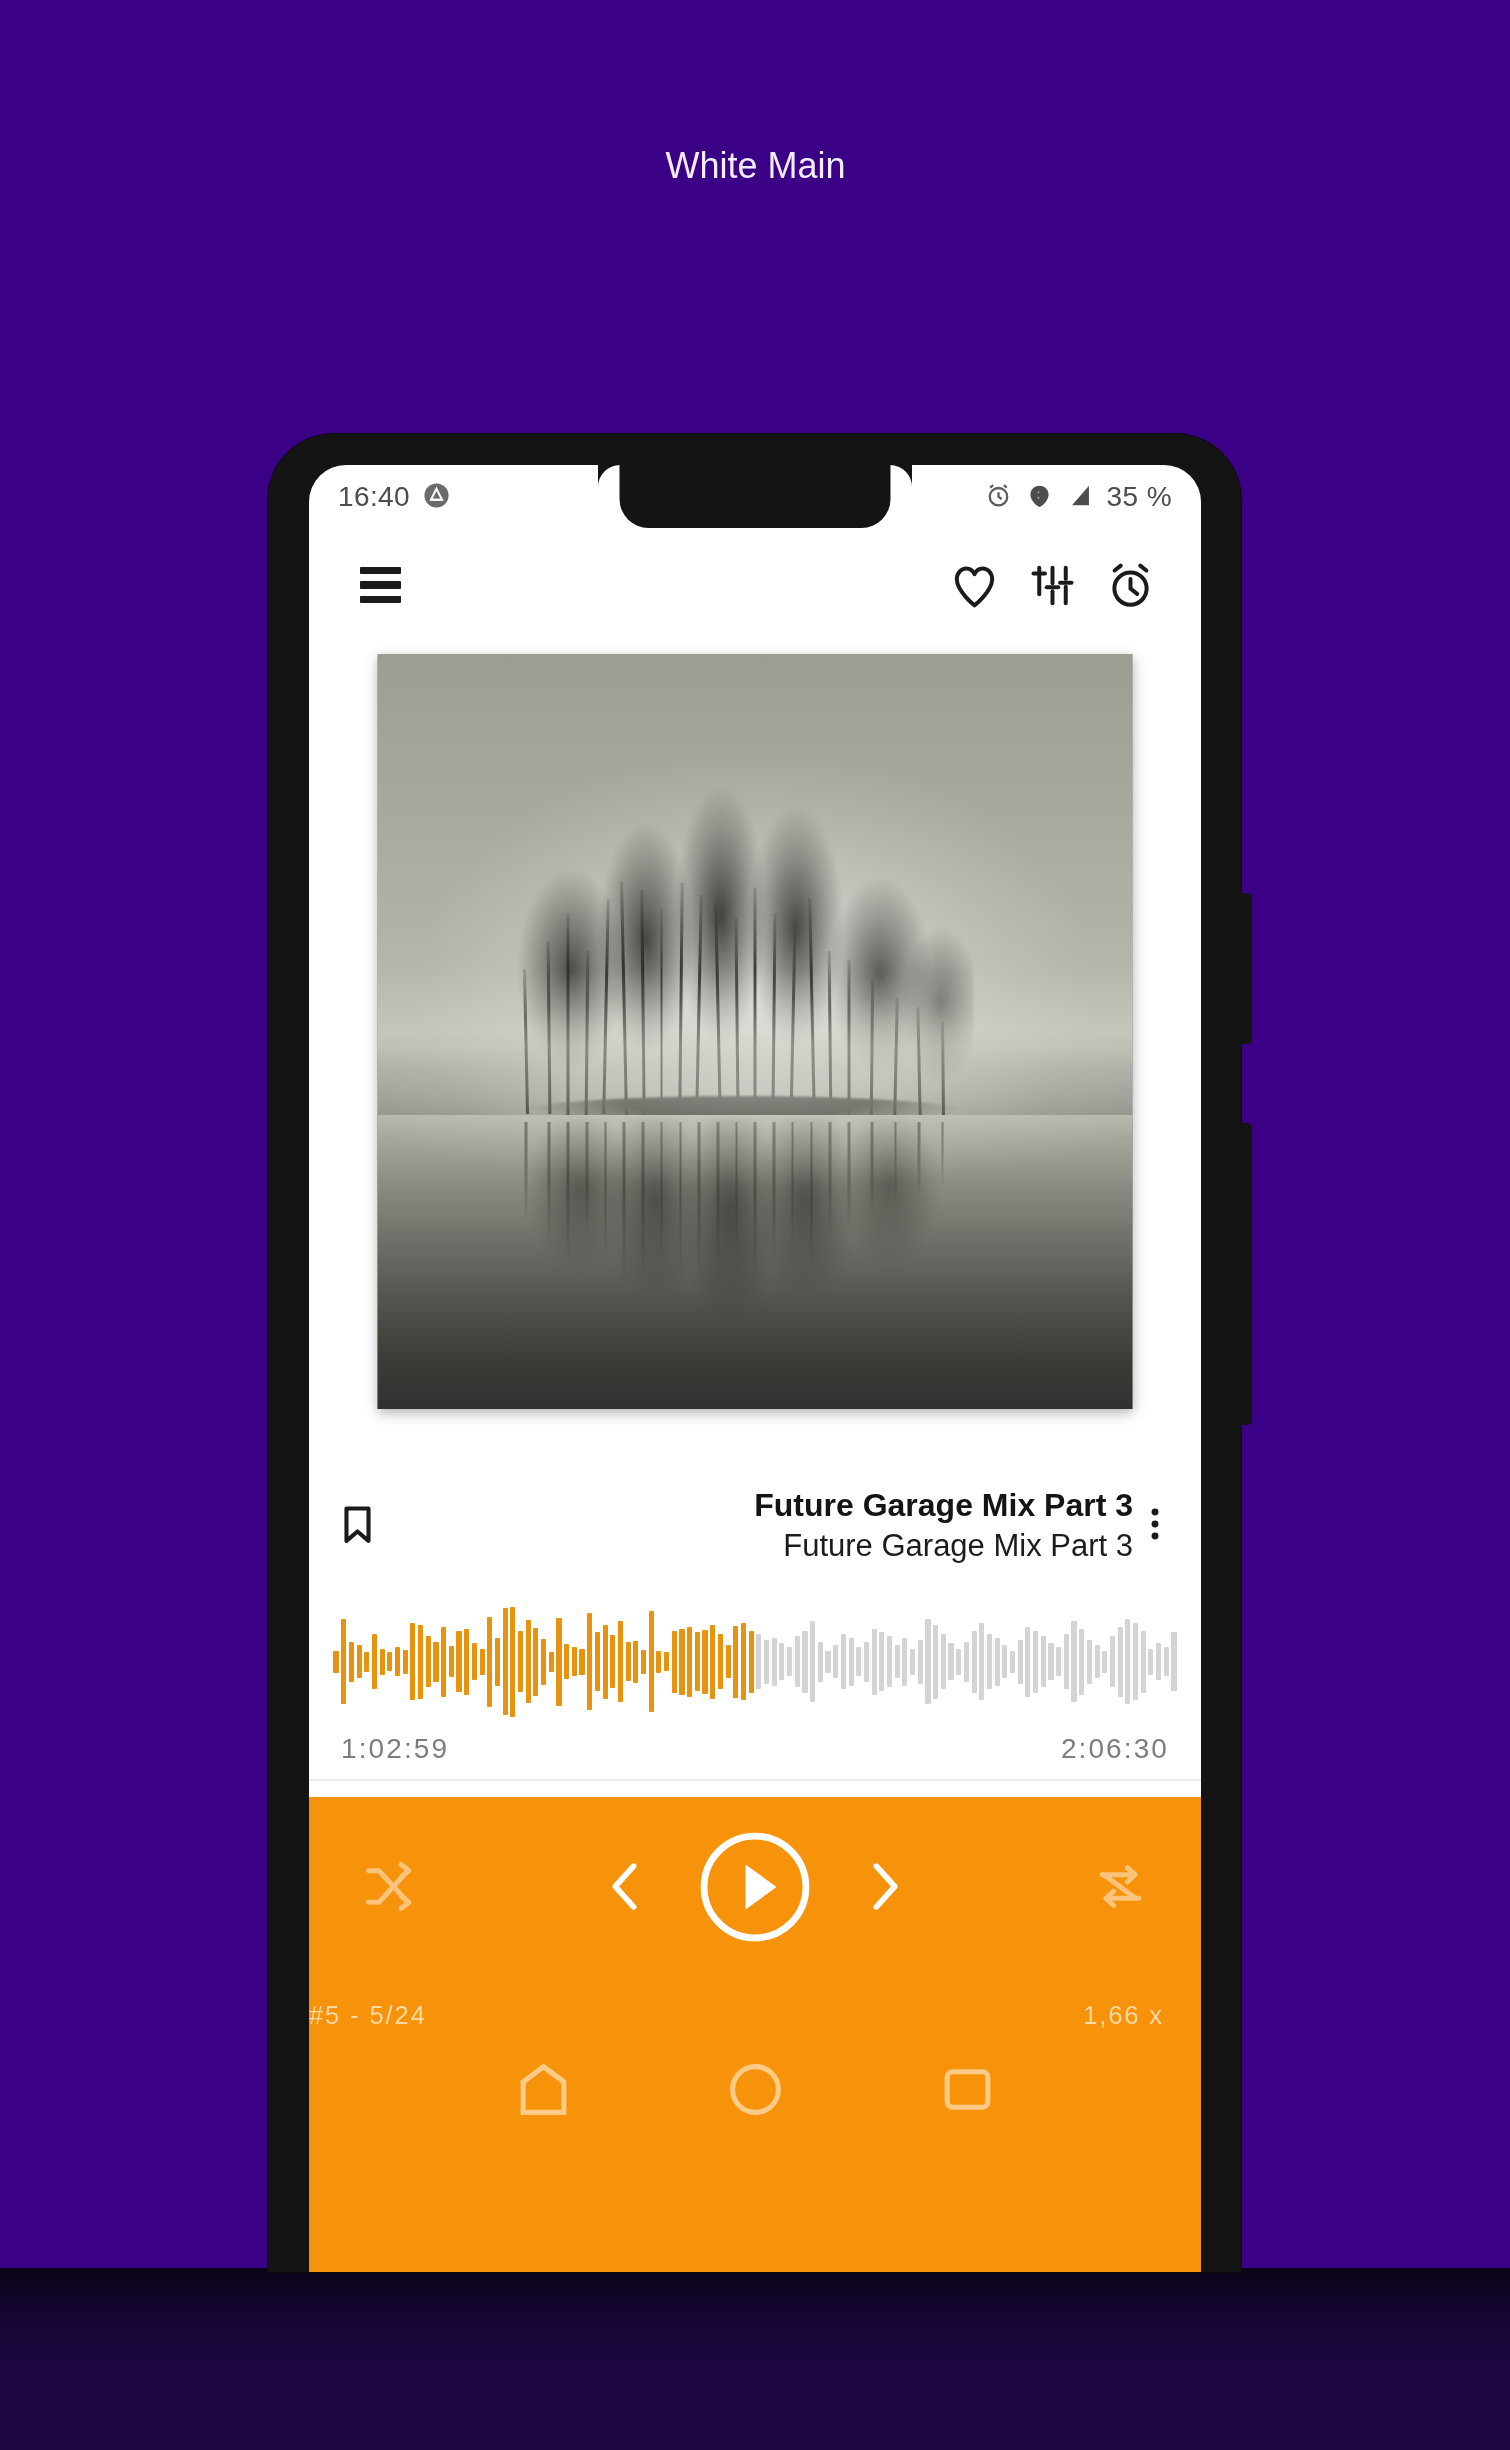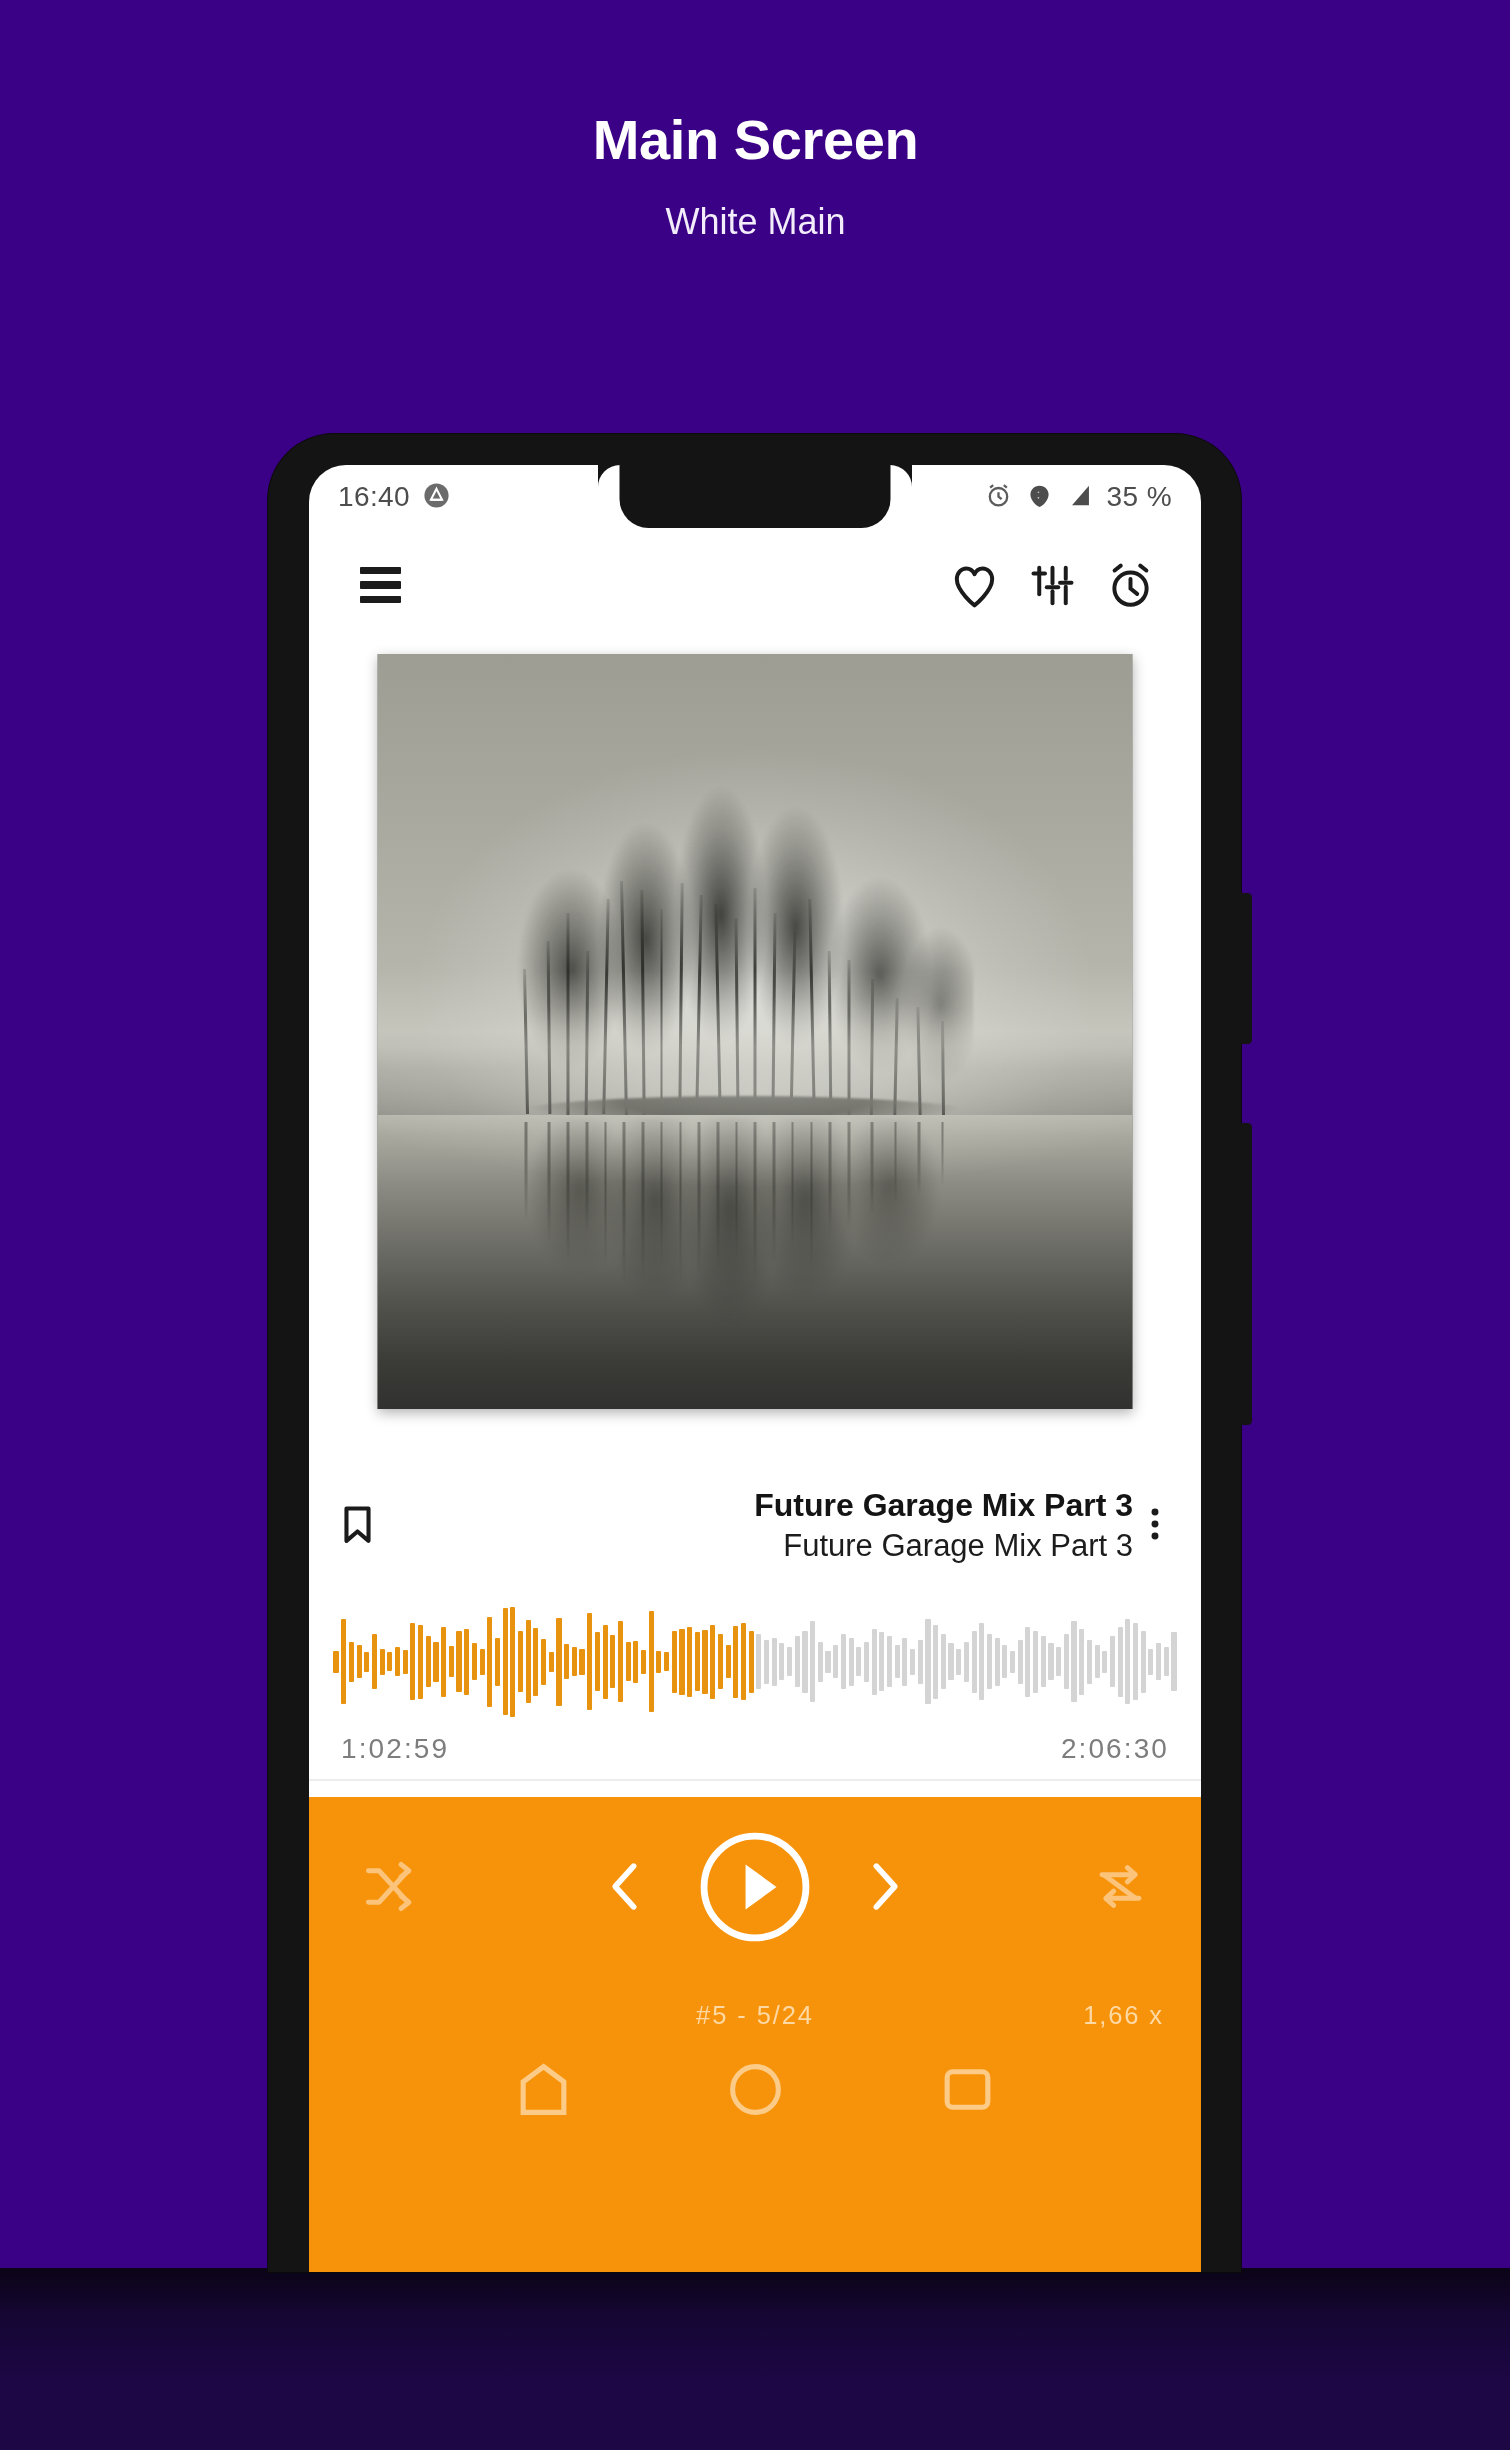--- a/index.html
+++ b/index.html
@@ -195,34 +195,33 @@
     display:flex; align-items:center; justify-content:space-between;
     padding:0 49px;
   }
   .ctl { display:flex; align-items:center; justify-content:center; }
   .chev-group { display:flex; align-items:center; gap:34px; }
   .meta-row {
     position:absolute; top:180px; left:0; width:892px; height:77px;
     display:flex; align-items:center; padding:0 37px;
     color:#ffd9a4; font-size:25.5px; letter-spacing:1.9px;
   }
-  .meta-center { position:absolute; left:0; width:892px; text-align:center; }
+  .meta-center { position:absolute; left:0; width:892px; text-align:left; }
   .meta-right { margin-left:auto; position:relative; }
 
   .bottombar {
     position:absolute; top:262px; left:0; width:892px; height:213px;
     display:flex; justify-content:center; gap:151px; padding-top:0px;
   }
   .bb-icon { width:61px; height:61px; opacity:0.70; }
 </style>
 </head>
 <body>
 
 <div class="promo">
-  <div class="promo-title">Main Screen</div>
   <div class="promo-sub">White Main</div>
 </div>
 
 <div class="bottom-strip"></div>
 
 <div class="phone">
 
   <div class="side-btn b1"></div>
   <div class="side-btn b2"></div>
 

